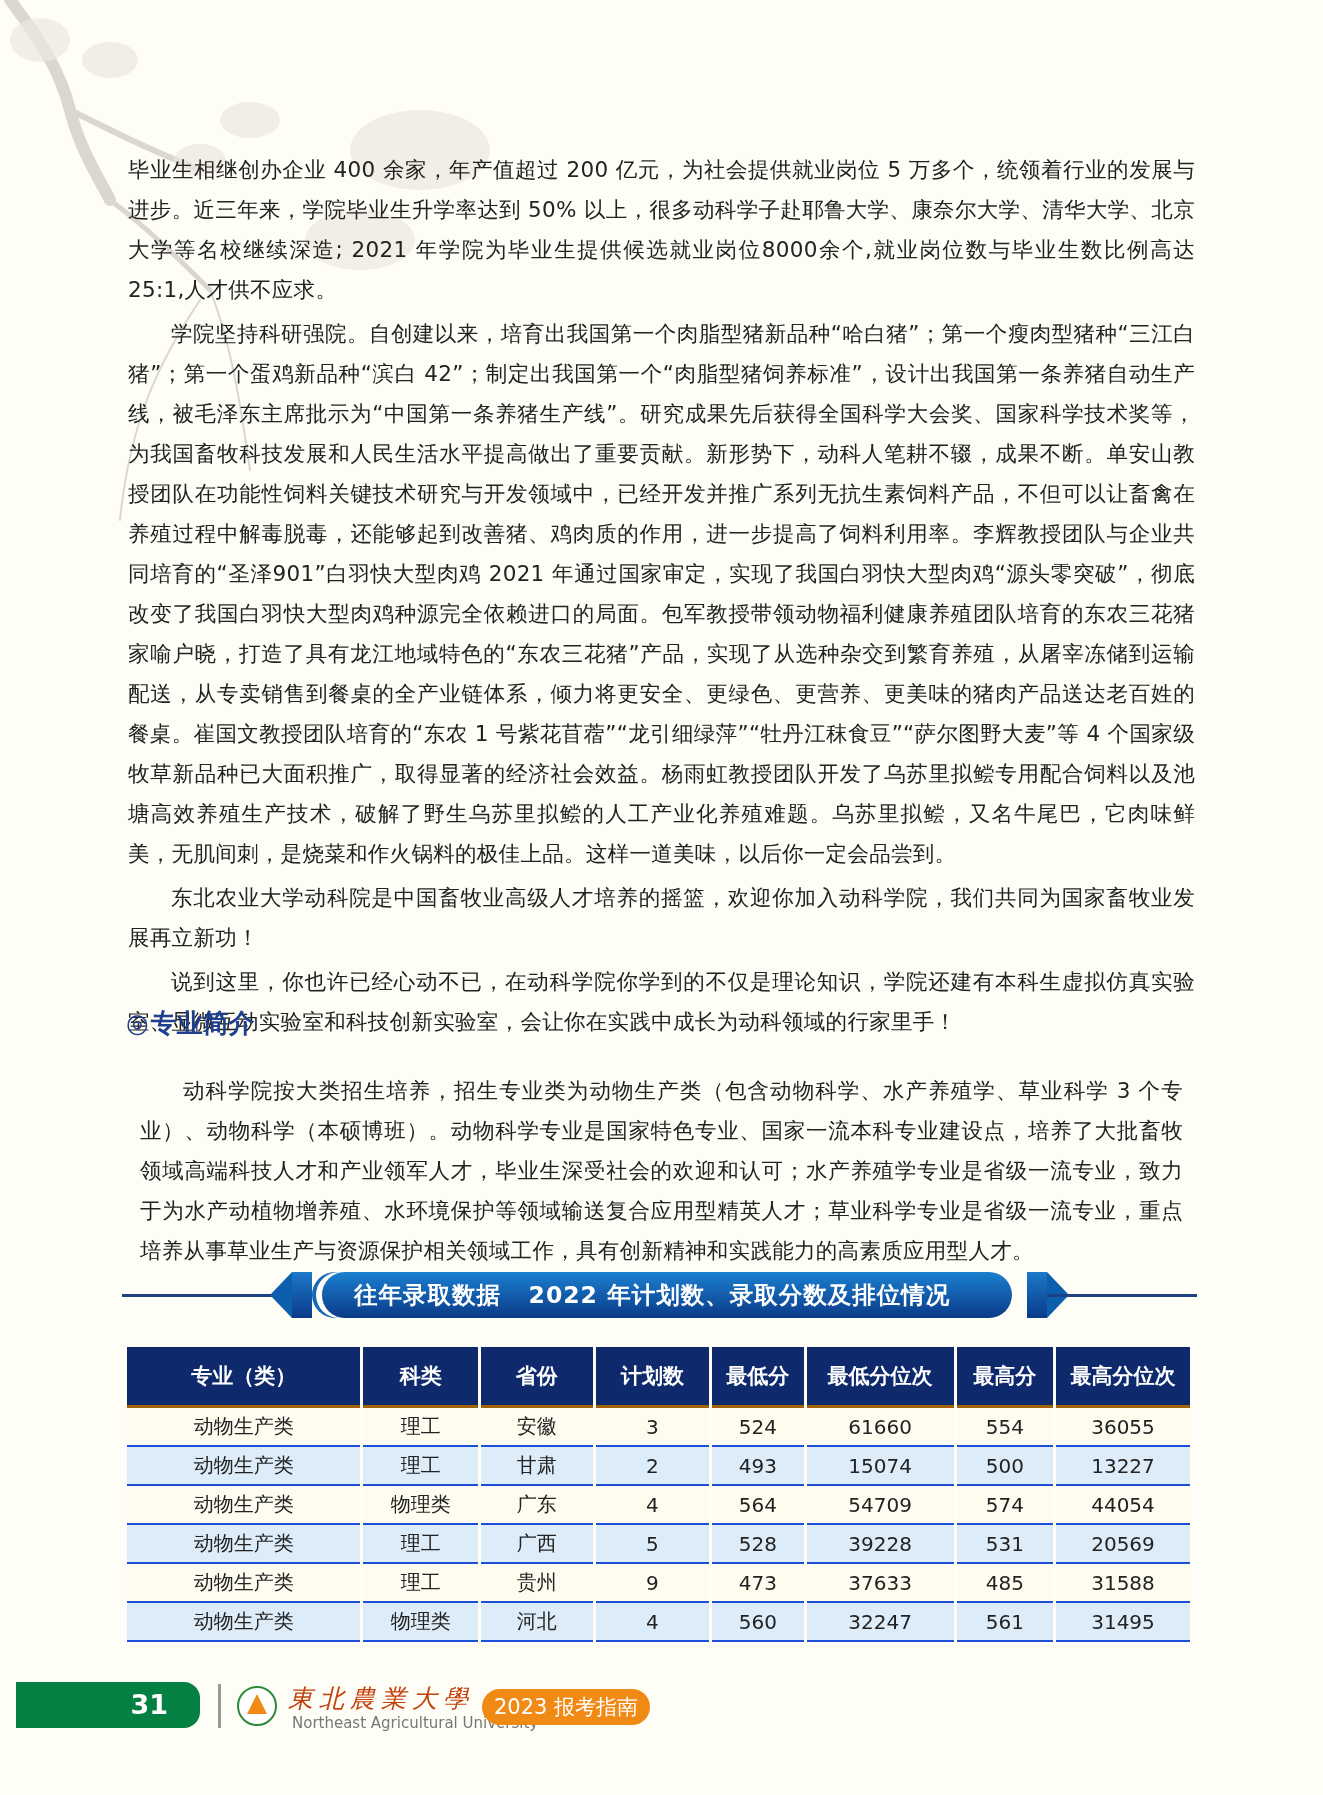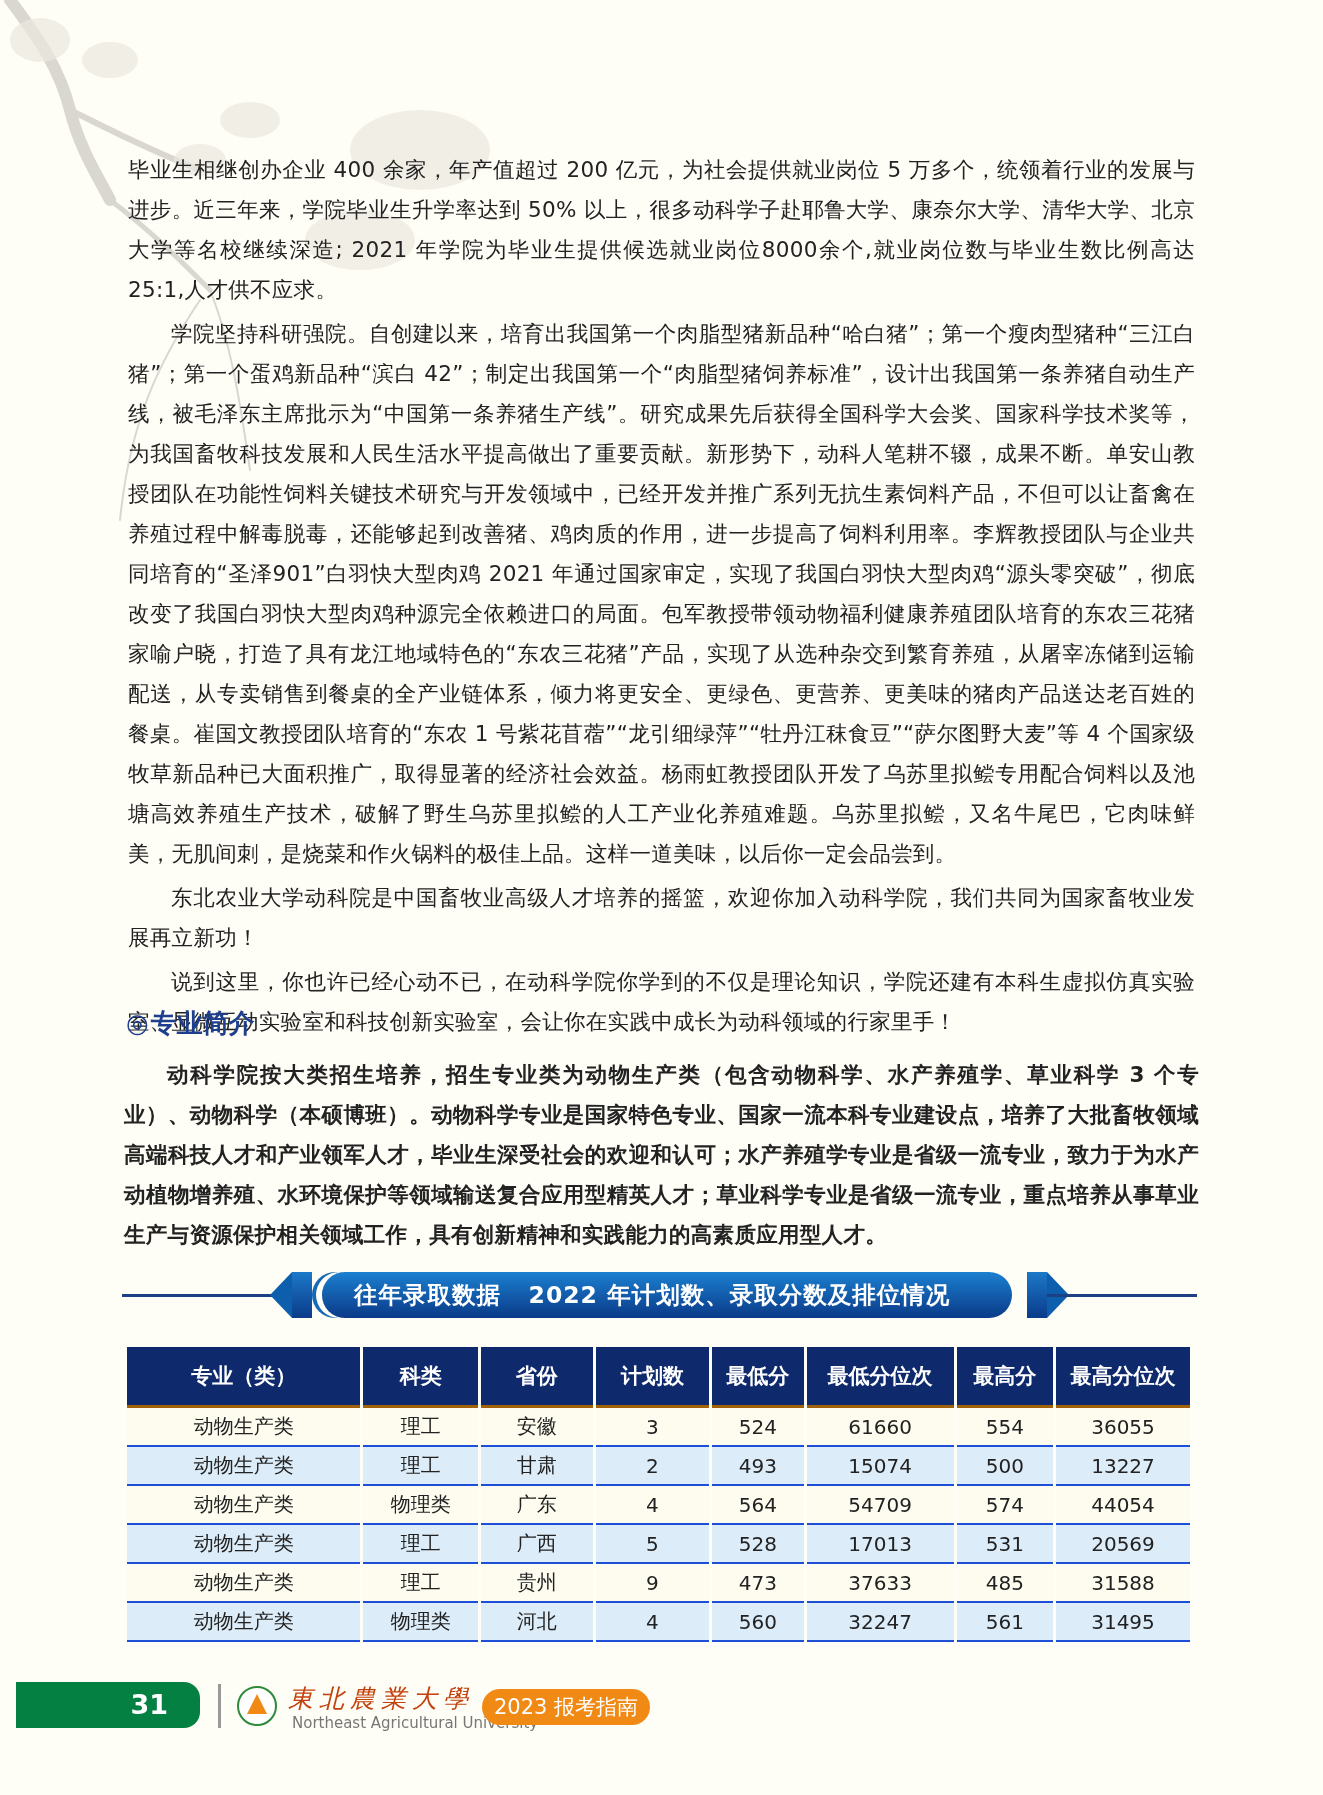--- a/index.html
+++ b/index.html
@@ -9,21 +9,21 @@
     font-family:"DejaVu Sans","Liberation Sans",sans-serif;
     color:#222;
   }
   .decor { position:absolute; left:0; top:0; width:720px; height:560px; pointer-events:none; }
   .body-text { position:absolute; left:124px; width:1075px; top:146px; font-size:21.5px; line-height:40px; letter-spacing:0.3px; text-align:justify; }
   .body-text p { margin:4px; }
   .body-text p.indent { text-indent:43px; }
   .sec-head { position:absolute; left:126px; top:1006px; font-size:26px; font-weight:bold; color:#1e3f8d; }
   .sec-head .circ { color:#1e3f8d; margin-right:2px; }
   .intro-text { position:absolute; left:124px; width:1075px; top:1055px; font-size:21.5px; line-height:40px; text-align:justify; letter-spacing:0.3px; }
-  .intro-text p { margin:0; text-indent:43px;font-weight:bold; }
+  .intro-text p { margin:16px; text-indent:43px; }
 
   .banner { position:absolute; left:122px; top:1270px; width:1075px; height:50px; }
   .banner .line { position:absolute; top:24px; height:3px; background:#1d3f83; }
   .banner .line.l { left:0; width:150px; }
   .banner .line.r { right:0; width:150px; }
   .banner .arrowL { position:absolute; left:148px; top:2px; width:0; height:0;
      border-top:23px solid transparent; border-bottom:23px solid transparent; border-right:22px solid #0d5fae; }
   .banner .arrowL2 { position:absolute; left:170px; top:2px; width:20px; height:46px; background:linear-gradient(#1c79c9,#0a3b8a); }
   .banner .pill { position:absolute; left:200px; top:2px; width:690px; height:46px; border-radius:26px;
      background:linear-gradient(#1b7fd0,#0a3a88); box-shadow:-6px 0 0 0 #fefdf6, -10px 0 0 0 #1669b7;
@@ -148,21 +148,21 @@
         <td>54709</td>
         <td>574</td>
         <td>44054</td>
     </tr>
     <tr class="even">
       <td>动物生产类</td>
         <td>理工</td>
         <td>广西</td>
         <td>5</td>
         <td>528</td>
-        <td>17013</td>
+        <td>39228</td>
         <td>531</td>
         <td>20569</td>
     </tr>
     <tr class="odd">
       <td>动物生产类</td>
         <td>理工</td>
         <td>贵州</td>
         <td>9</td>
         <td>473</td>
         <td>37633</td>

